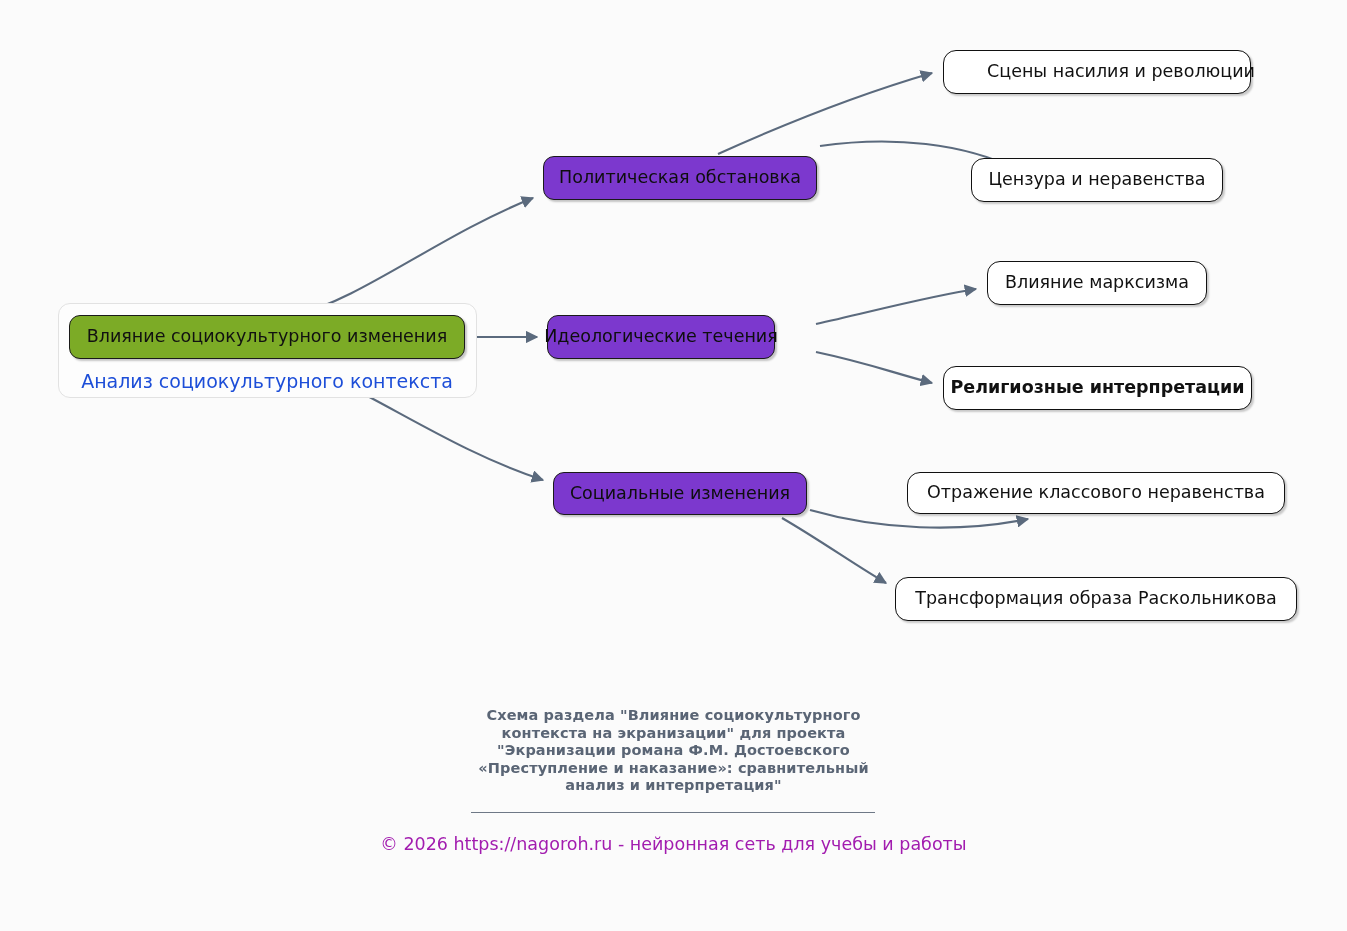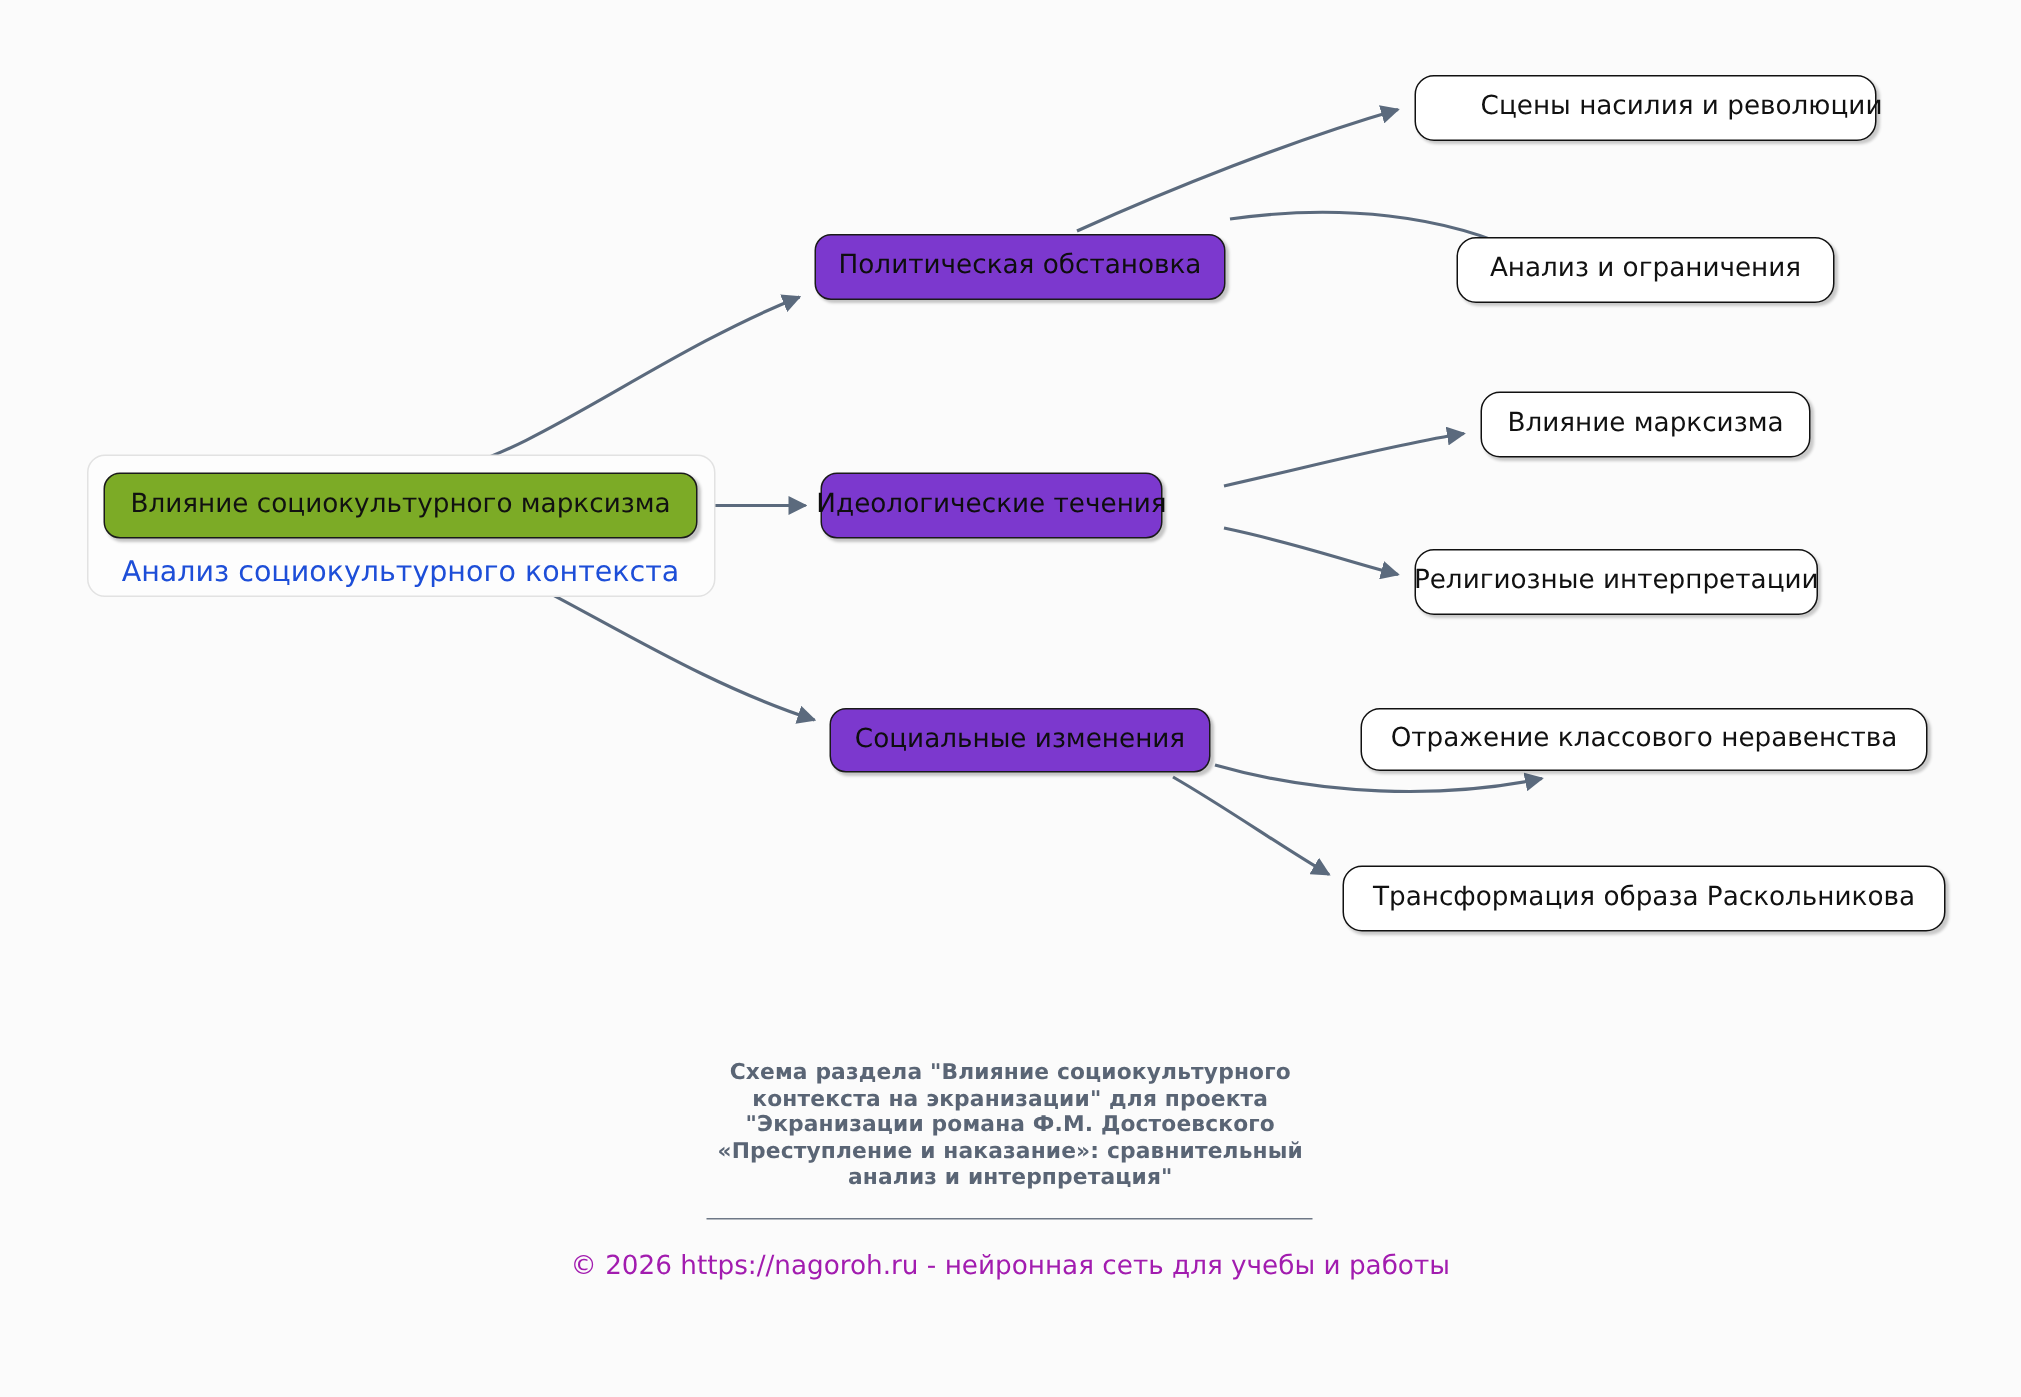--- a/index.html
+++ b/index.html
@@ -98,21 +98,21 @@
   }
 
   
   #n-politics   { left: 543px; top: 156px; width: 274px; height: 44px; text-align: center; }
   #n-ideology   { left: 547px; top: 315px; width: 228px; height: 44px; }
   #n-social     { left: 553px; top: 472px; width: 254px; height: 43px; }
 
   #n-violence   { left: 943px; top: 50px;  width: 308px; height: 44px; padding-left: 48px; }
   #n-censorship { left: 971px; top: 158px; width: 252px; height: 44px; }
   #n-marxism    { left: 987px; top: 261px; width: 220px; height: 44px; }
-  #n-religious  { left: 943px; top: 366px; width: 269px; height: 44px; }
+  #n-religious  { left: 943px; top: 366px; width: 309px; height: 44px; font-weight: bold; }
   #n-inequality { left: 907px; top: 472px; width: 378px; height: 42px; }
   #n-rodion     { left: 895px; top: 577px; width: 402px; height: 44px; }
 
   
   .caption {
     position: absolute;
     left: 0;
     top: 707px;
     width: 1347px;
     text-align: center;
@@ -169,33 +169,33 @@
 
     <path d="M 816 352 C 868 363, 890 372, 932 383" fill="none" stroke="#5b6a7d" stroke-width="2.1" marker-end="url(#arrow)"></path>
 
     <path d="M 810 510 C 880 530, 960 533, 1028 519" fill="none" stroke="#5b6a7d" stroke-width="2.1" marker-end="url(#arrow)"></path>
 
     <path d="M 782 518 C 820 540, 855 565, 886 583" fill="none" stroke="#5b6a7d" stroke-width="2.1" marker-end="url(#arrow)"></path>
   </svg>
 
   <div class="root-card"></div>
 
-  <div class="node node-green" id="n-root">Влияние социокультурного марксизма</div>
+  <div class="node node-green" id="n-root">Влияние социокультурного изменения</div>
 
   <div class="root-sub">Анализ социокультурного контекста</div>
 
   <div class="node node-purple" id="n-politics">Политическая обстановка</div>
 
   <div class="node node-purple" id="n-ideology">Идеологические течения</div>
 
   <div class="node node-purple" id="n-social">Социальные изменения</div>
 
   <div class="node node-leaf" id="n-violence">Сцены насилия и революции</div>
 
-  <div class="node node-leaf" id="n-censorship">Анализ и ограничения</div>
+  <div class="node node-leaf" id="n-censorship">Цензура и неравенства</div>
 
   <div class="node node-leaf" id="n-marxism">Влияние марксизма</div>
 
   <div class="node node-leaf" id="n-religious">Религиозные интерпретации</div>
 
   <div class="node node-leaf" id="n-inequality">Отражение классового неравенства</div>
 
   <div class="node node-leaf" id="n-rodion">Трансформация образа Раскольникова</div>
 
   <div class="caption">

